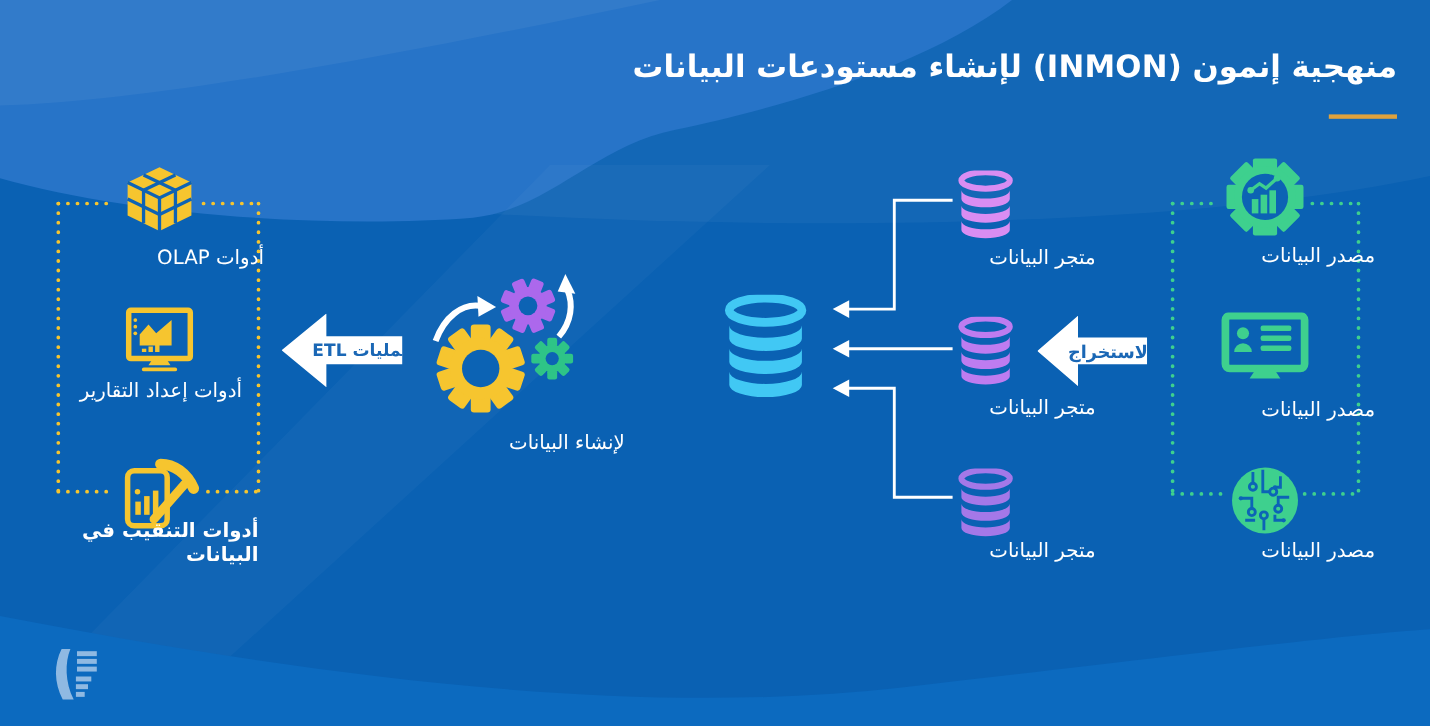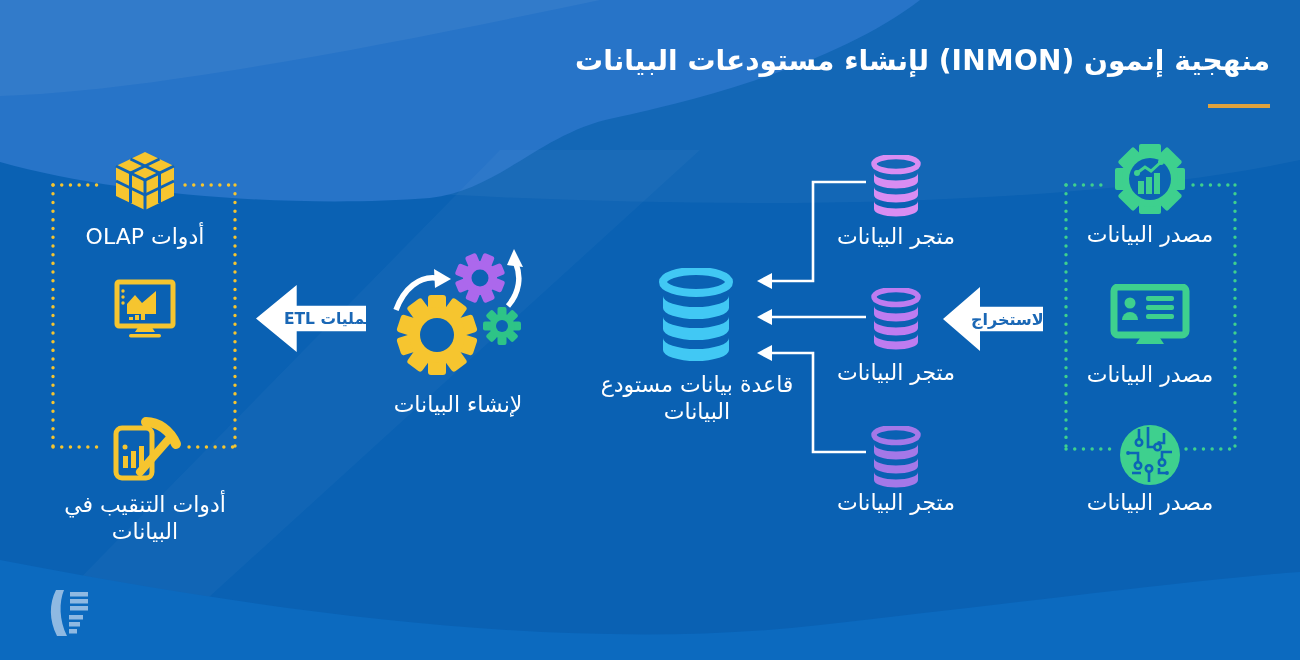--- a/index.html
+++ b/index.html
@@ -1,22 +1,22 @@
 <!DOCTYPE html>
 <html><head>
 <meta charset="utf-8">
 <style>
   html,body{margin:0;padding:0;}
   body{width:1300px;height:660px;overflow:hidden;background:#0A61B3;
        font-family:"DejaVu Sans","Liberation Sans",sans-serif;}
   .stage{position:relative;width:1300px;height:660px;background:#14532d;overflow:hidden;}
   .bg{position:absolute;left:0;top:0;z-index:0;}
   .layer{position:absolute;z-index:2;}
-  .lbl{position:absolute;z-index:3;color:#fff;font-size:22px;line-height:1.22;
-       text-align:center;direction:rtl;}
+  .lbl{position:absolute;z-index:3;color:#fff;font-size:18px;line-height:1.22;
+       text-align:right;direction:rtl;}
   .title{position:absolute;right:30px;top:44px;width:820px;text-align:right;direction:rtl;
          color:#fff;font-size:28px;font-weight:700;z-index:3;letter-spacing:.2px;}
   .title-underline{position:absolute;right:30px;top:104px;width:62px;height:4px;
          background:#DFA23D;z-index:3;}
   .block-arrow{position:absolute;background:#fff;z-index:4;
      clip-path:polygon(0 50%,37% 0,37% 31%,100% 31%,100% 69%,37% 69%,37% 100%);}
   .block-arrow .al{position:absolute;left:36%;right:2%;top:0;bottom:0;display:flex;
      align-items:center;justify-content:center;color:#1A67B5;font-weight:700;
      direction:rtl;white-space:nowrap;}
   .logo-text{position:absolute;left:102px;top:597px;z-index:3;color:#8FB9E2;
@@ -157,21 +157,20 @@
   </svg>
 
   <svg class="layer" style="left:652px;top:268px;" width="88" height="98" viewBox="0 0 88 96">
     <ellipse cx="44" cy="13" rx="33" ry="11" fill="none" stroke="#41C8F4" stroke-width="8"></ellipse>
     <g fill="#41C8F4">
       <path d="M11,27 A33,11 0 0 0 77,27 L77,39 A33,11 0 0 1 11,39 Z"></path>
       <path d="M11,48 A33,11 0 0 0 77,48 L77,60 A33,11 0 0 1 11,60 Z"></path>
       <path d="M11,69 A33,11 0 0 0 77,69 L77,81 A33,11 0 0 1 11,81 Z"></path>
     </g>
   </svg>
-  <div class="lbl" style="left:589px;top:372px;width:216px;">قاعدة بيانات مستودع البيانات</div>
 
 
   <svg class="layer" style="left:388px;top:248px;" width="140" height="130" viewBox="0 0 140 130">
     <g transform="translate(49,87)" fill="#F6C52F">
       <rect x="-9" y="-40" width="18" height="16" rx="3"></rect>
       <rect x="-9" y="-40" width="18" height="16" rx="3" transform="rotate(36)"></rect>
       <rect x="-9" y="-40" width="18" height="16" rx="3" transform="rotate(72)"></rect>
       <rect x="-9" y="-40" width="18" height="16" rx="3" transform="rotate(108)"></rect>
       <rect x="-9" y="-40" width="18" height="16" rx="3" transform="rotate(144)"></rect>
       <rect x="-9" y="-40" width="18" height="16" rx="3" transform="rotate(180)"></rect>
@@ -254,33 +253,34 @@
         <circle cx="11" cy="19" r="1.7"></circle>
         <circle cx="11" cy="25" r="1.7"></circle>
       <path d="M15,36 L15,26 L23,17 L30,25 L44,13 L44,36 Z"></path>
       <rect x="17" y="39" width="4" height="3"></rect>
       <rect x="23" y="37" width="4" height="5"></rect>
       <rect x="29" y="35" width="4" height="7"></rect>
       <polygon points="27,48 39,48 43,54 23,54"></polygon>
       <rect x="17" y="56" width="32" height="3.5" rx="1.7"></rect>
     </g>
   </svg>
+  <div class="lbl" style="left:70px;top:345px;width:150px;">أدوات إعداد التقارير</div>
 
   <svg class="layer" style="left:110px;top:414px;" width="74" height="72" viewBox="0 0 74 72">
     <rect x="6" y="14" width="36" height="50" rx="6" fill="none" stroke="#F6C52F" stroke-width="5"></rect>
     <g fill="#F6C52F">
       <circle cx="15" cy="33" r="2.5"></circle>
       <rect x="13" y="42" width="5" height="12"></rect>
       <rect x="21" y="37" width="5" height="17"></rect>
       <rect x="29" y="32" width="5" height="22"></rect>
     </g>
     <line x1="30" y1="58" x2="58" y2="26" stroke="#F6C52F" stroke-width="8" stroke-linecap="round"></line>
     <path d="M36,8 C48,8 60,16 66,30" stroke="#F6C52F" stroke-width="10" stroke-linecap="round" fill="none"></path>
   </svg>
-  <div class="lbl" style="left:55px;top:492px;width:180px;">أدوات التنقيب في البيانات</div>
+  <div class="lbl" style="left:55px;top:472px;width:180px;font-weight:bold;">أدوات التنقيب في البيانات</div>
 
   <svg class="layer" style="left:44px;top:588px;" width="48" height="50" viewBox="0 0 48 50">
     <g fill="#8FB9E2">
       <path d="M12,2 C5,16 5,32 13,48 L23,48 C15,32 15,14 20,2 Z"></path>
       <rect x="26" y="4" width="18" height="4.5"></rect>
       <rect x="26" y="11" width="18" height="4.5"></rect>
       <rect x="26" y="18" width="18" height="4.5"></rect>
       <rect x="25" y="27" width="14" height="4.5"></rect>
       <rect x="25" y="34" width="11" height="4.5"></rect>
       <rect x="25" y="41" width="8" height="4.5"></rect>

